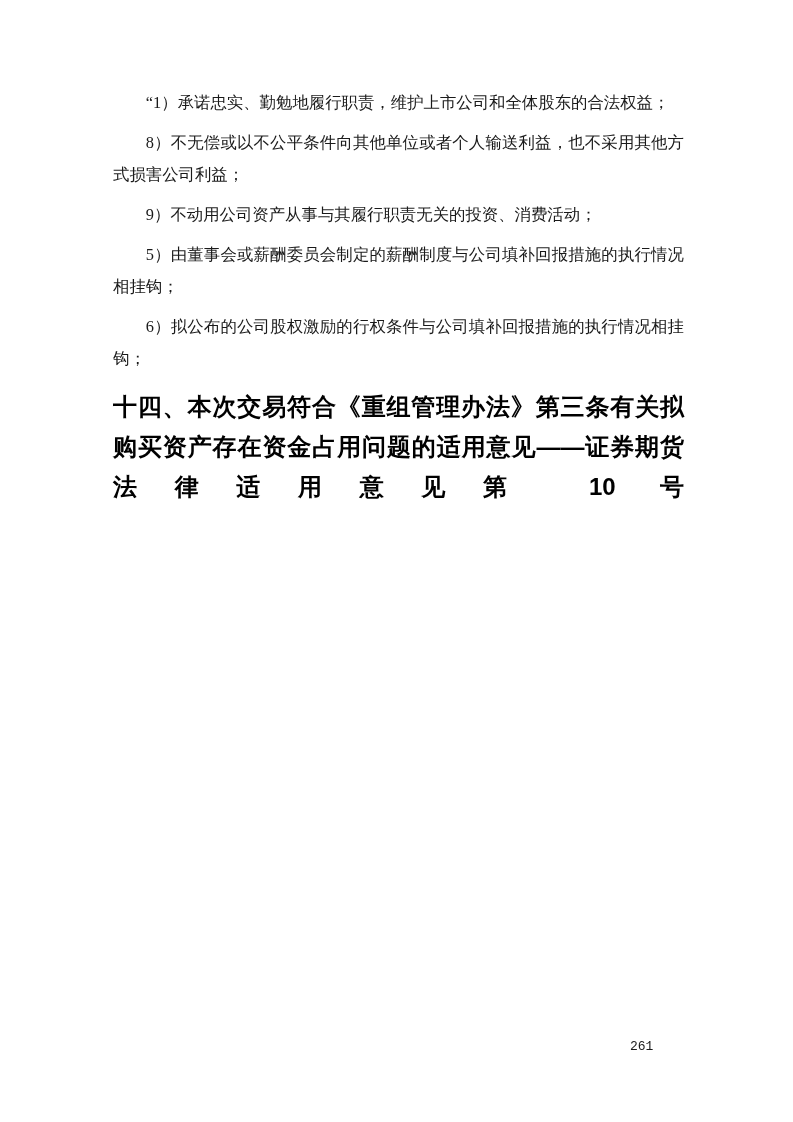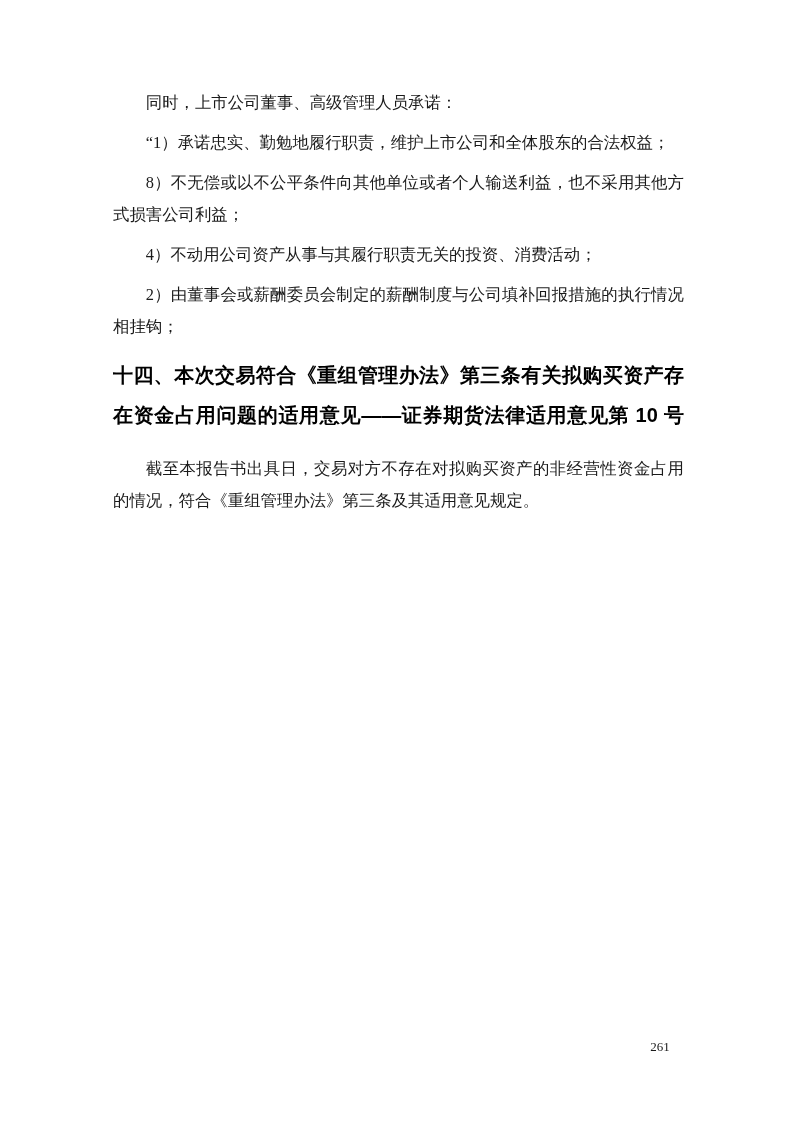--- a/index.html
+++ b/index.html
@@ -28,47 +28,45 @@
     line-height: 32px;
     color: #1a1a1a;
     text-align: justify;
     text-indent: 2em;
     word-break: break-all;
   }
   h2.heading {
     margin: 12px 0 18px 0;
     font-family: "Liberation Sans", "DejaVu Sans", sans-serif;
     font-weight: bold;
-    font-size: 20px;
+    font-size: 24px;
     line-height: 40px;
     color: #000000;
     text-align: justify;
     text-align-last: justify;
     text-indent: 0;
     word-break: break-all;
   }
   .page-number {
     position: absolute;
     left: 630px;
     top: 1037px;
     width: 60px;
-    text-align: center;
-    font-family: Liberation Serif, serif;
+    font-family: Liberation Mono, monospace;
     font-size: 13px;
     line-height: 20px;
     color: #1a1a1a;
   }
 </style>
 </head>
 <body>
 
 <div class="page">
   <div class="content">
-    <p class="body">同时，上市公司董事、高级管理人员承诺：</p>
     <p class="body">“1）承诺忠实、勤勉地履行职责，维护上市公司和全体股东的合法权益；</p>
     <p class="body">8）不无偿或以不公平条件向其他单位或者个人输送利益，也不采用其他方式损害公司利益；</p>
-    <p class="body">4）不动用公司资产从事与其履行职责无关的投资、消费活动；</p>
-    <p class="body">2）由董事会或薪酬委员会制定的薪酬制度与公司填补回报措施的执行情况相挂钩；</p>
+    <p class="body">9）不动用公司资产从事与其履行职责无关的投资、消费活动；</p>
+    <p class="body">5）由董事会或薪酬委员会制定的薪酬制度与公司填补回报措施的执行情况相挂钩；</p>
+    <p class="body">6）拟公布的公司股权激励的行权条件与公司填补回报措施的执行情况相挂钩；</p>
     <h2 class="heading">十四、本次交易符合《重组管理办法》第三条有关拟购买资产存在资金占用问题的适用意见——证券期货法律适用意见第 10 号</h2>
-    <p class="body">截至本报告书出具日，交易对方不存在对拟购买资产的非经营性资金占用的情况，符合《重组管理办法》第三条及其适用意见规定。</p>
   </div>
   <div class="page-number">261</div>
 </div>
 
 </body></html>

